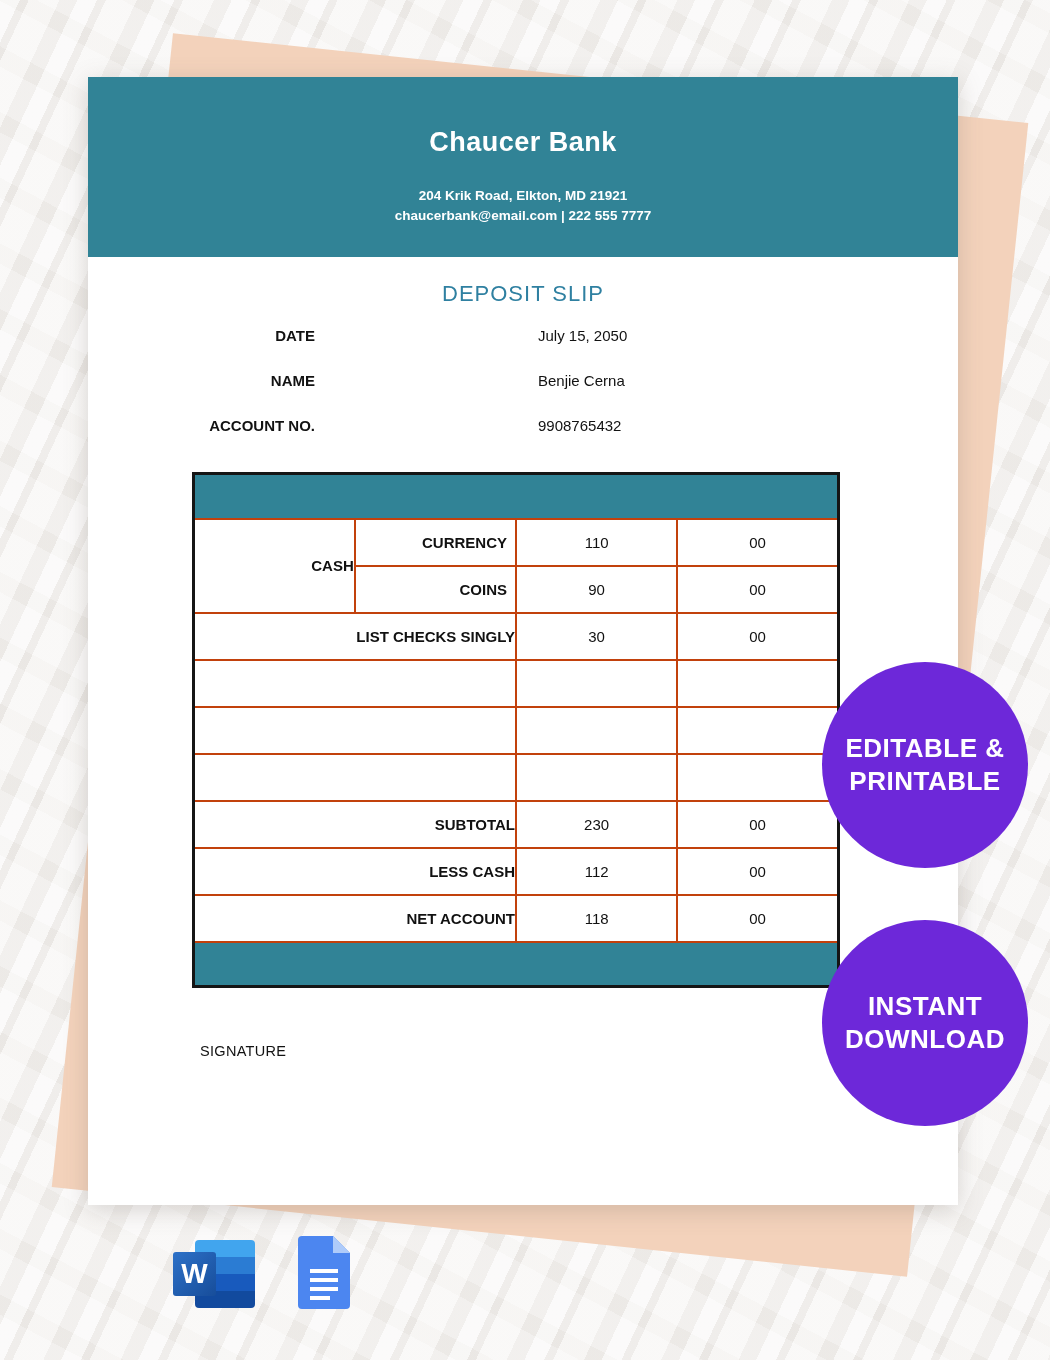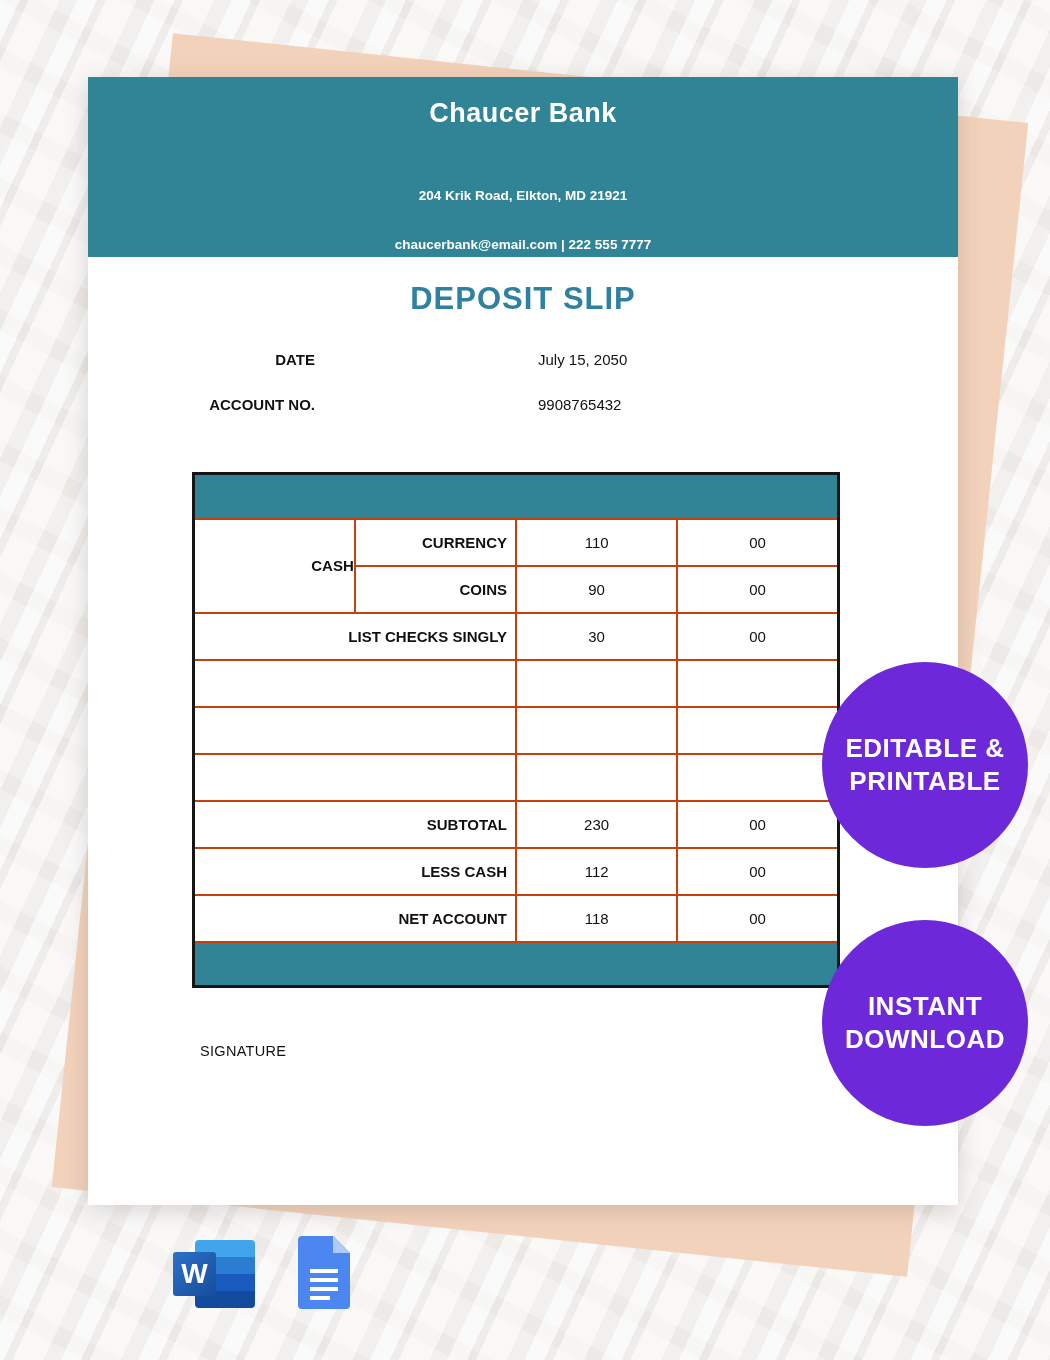--- a/index.html
+++ b/index.html
@@ -32,43 +32,43 @@
     background:#ffffff; z-index:2;
     box-shadow:0 5px 22px rgba(110,100,90,0.25);
   }
 
   .bank-header {
     width:100%; height:180px; background:#318396; color:#ffffff;
     display:flex; flex-direction:column; align-items:center; justify-content:center;
     padding-top:18px; text-align:center;
   }
   .bank-name { font-size:27px; font-weight:700; letter-spacing:0.5px; margin-bottom:28px; }
-  .bank-address, .bank-contact { font-size:13.5px; font-weight:700; line-height:20px;margin-top:29px; }
+  .bank-address, .bank-contact { font-size:13.5px; font-weight:700; line-height:20px; }
 
   .doc-title {
     margin-top:24px; text-align:center; color:#2f80a1;
-    font-size:31px; font-weight:700; letter-spacing:1px;
-  }
-
-  .fields { margin-top:34px; }
+    font-size:22px; font-weight:400; letter-spacing:1px;
+  }
+
+  .fields { margin-top:20px; }
   .field-row { display:flex; height:45px; align-items:flex-start; font-size:15px; }
   .field-label { width:227px; text-align:right; font-weight:700; color:#121212; }
   .field-value { margin-left:223px; color:#121212; }
 
   .slip-table-wrap { position:absolute; left:104px; top:395px; }
   table.slip { border-collapse:collapse; table-layout:fixed; width:648px; }
   table.slip { border:3px solid #151515; }
   table.slip td { border:2px solid #c2410c; font-size:15px; color:#111; vertical-align:middle; }
   td.band { background:#318396; height:45px; }
   td.c-cash   { width:128px; text-align:right; font-weight:700; font-size:15px; }
   td.c-label  { width:131px; text-align:right; font-weight:700; padding-right:8px; font-size:14.5px; }
   td.c-amt    { width:234px; text-align:center; }
   td.c-cents  { width:152px; text-align:center; }
   tr.r { height:47px; }
-  td.merged { text-align:right; font-weight:700; padding-right:8px; font-size:14.5px; }
+  td.merged { text-align:right; font-weight:700; font-size:14.5px; }
 
   .signature-label {
     position:absolute; left:112px; top:966px;
     font-size:14.5px; font-weight:400; color:#121212; letter-spacing:0.3px;
   }
 
   
   .badge {
     position:absolute; width:206px; height:206px; border-radius:50%;
     background:#6d28d9; color:#ffffff; z-index:3;
@@ -119,20 +119,24 @@
     <div class="bank-address">204 Krik Road, Elkton, MD 21921</div>
     <div class="bank-contact">chaucerbank@email.com | 222 555 7777</div>
   </div>
 
   <div class="doc-title">DEPOSIT SLIP</div>
 
   <div class="fields">
     <div class="field-row">
       <div class="field-label">DATE</div>
       <div class="field-value">July 15, 2050</div>
+    </div>
+    <div class="field-row">
+      <div class="field-label">NAME</div>
+      <div class="field-value">Benjie Cerna</div>
     </div>
     <div class="field-row">
       <div class="field-label">ACCOUNT NO.</div>
       <div class="field-value">9908765432</div>
     </div>
   </div>
 
   <div class="slip-table-wrap">
     <table class="slip">
       <tbody>

